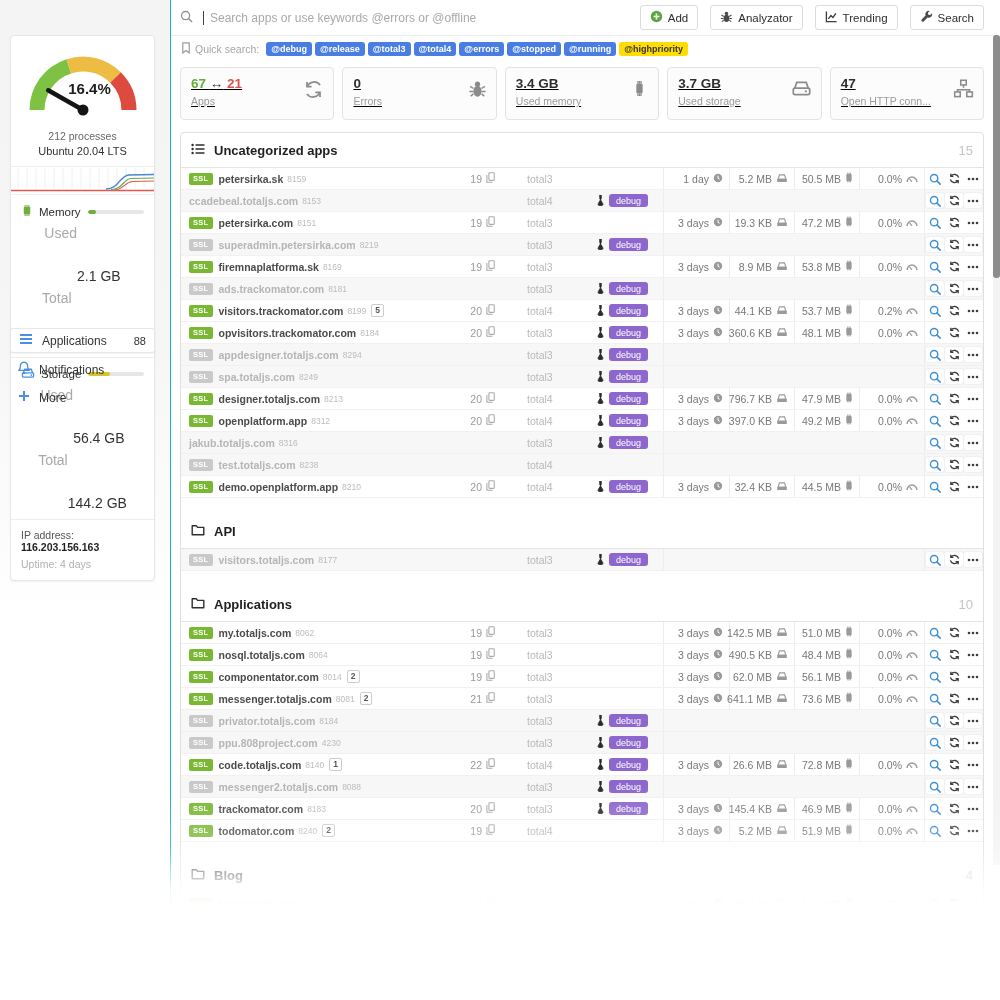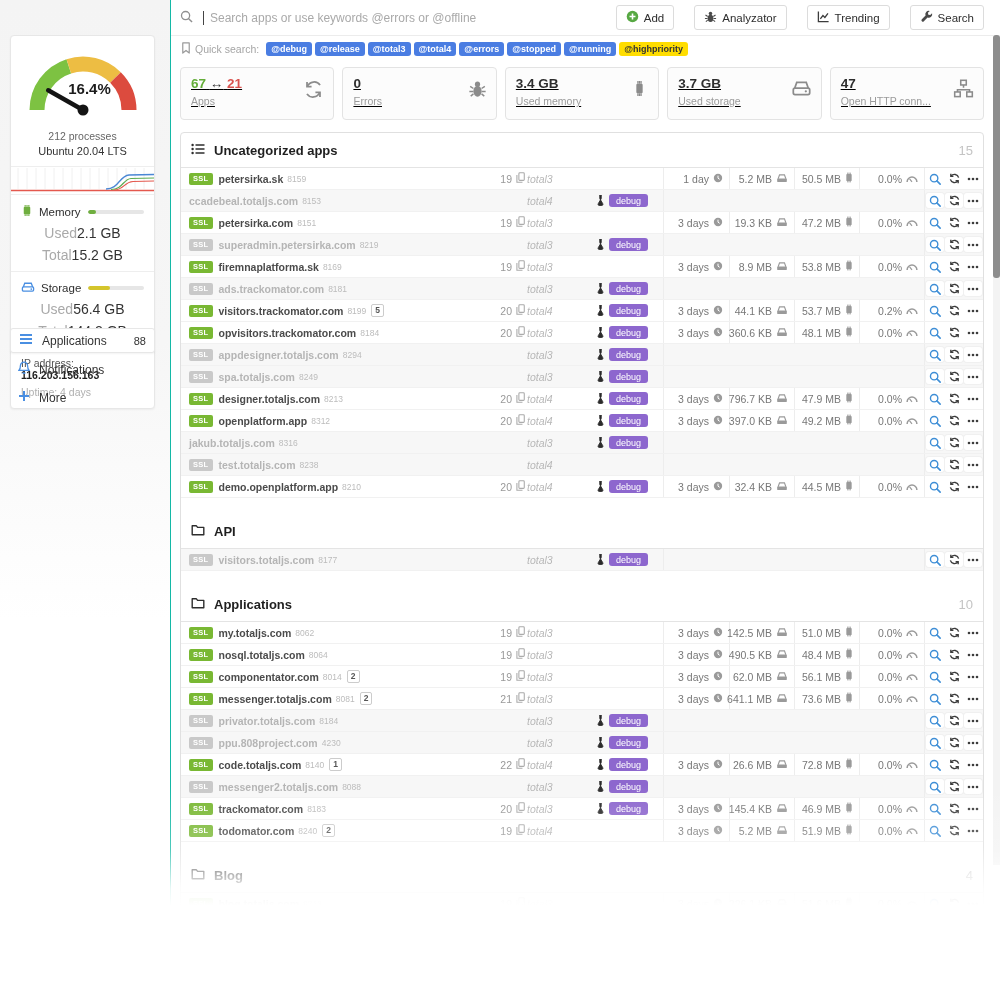--- a/index.html
+++ b/index.html
@@ -7,21 +7,21 @@
   .page{position:relative;width:1000px;height:1000px;background:#fff;overflow:hidden;}
   .side-bg{position:absolute;left:0;top:0;width:170px;height:620px;
     background:linear-gradient(180deg,#f4f4f4 0%,#f6f6f6 55%,rgba(246,246,246,0) 100%);}
   .main{position:absolute;left:170px;top:0;width:830px;min-height:920px;background:#fff;
     border-left:1px solid #14b8a6;box-sizing:border-box;}
   
   .topbar{height:35px;display:flex;align-items:center;padding:0 16px 0 9px;border-bottom:1px solid #ececec;}
   .search{display:flex;align-items:center;gap:6px;flex:1;}
   .caret{width:1px;height:14px;background:#444;margin-left:4px;}
   .search-ph{color:#a9a9a9;font-size:12px;}
-  .tb-buttons{display:flex;gap:20px;}
+  .tb-buttons{display:flex;gap:12px;}
   .tb-btn{display:inline-flex;align-items:center;gap:5px;height:23px;padding:0 9px;border:1px solid #dcdcdc;
     border-radius:3px;background:#fff;font-size:11.5px;color:#2e2e2e;cursor:pointer;}
   
   .quickbar{height:26px;display:flex;align-items:center;gap:4px;padding:0 16px 0 10px;}
   .qs-label{font-size:10.5px;color:#a5a5a5;margin-right:3px;}
   .tag{font-size:9px;font-weight:bold;color:#fff;background:#4a7de2;border-radius:3px;padding:2px 5px;cursor:pointer;}
   .tag.yellow{background:#ffdd00;color:#333;}
   
   .statsrow{display:flex;gap:8px;padding:5px 16px 10px 9px;}
   .stat{position:relative;flex:1;height:35px;border:1px solid #e3e3e3;border-radius:4px;background:#fcfcfc;padding:8px 10px;text-decoration:underline;}
@@ -40,21 +40,21 @@
   .row.inactive{background:#f7f7f7;}
   .cell-name{flex:1;display:flex;align-items:center;padding-left:8px;min-width:0;}
   .ssl{font-size:7.5px;font-weight:bold;color:#fff;background:#79b833;border-radius:2px;padding:2px 4px;margin-right:6px;letter-spacing:.3px;line-height:8px;}
   .ssl.gray{background:#c9c9c9;}
   .app-name{font-weight:bold;color:#4b4b4b;font-size:10.5px;white-space:nowrap;cursor:pointer;}
   .row.inactive .app-name{color:#b5b5b5;}
   .app-port{font-size:8.5px;color:#bcbcbc;margin-left:4px;}
   .extra{font-size:8.5px;font-weight:bold;color:#555;border:1px solid #ccc;border-radius:2px;background:#fff;padding:0 3px;margin-left:5px;line-height:11px;}
   .spacer{flex:1;}
   .threads{width:70px;display:flex;justify-content:flex-end;align-items:center;gap:4px;color:#999;white-space:nowrap;}
-  .total{width:64px;padding-left:2px;font-style:italic;color:#b8b8b8;}
+  .total{width:64px;padding-left:20px;color:#b8b8b8;margin-left:12px;}
   .flaskcol{width:18px;display:flex;justify-content:center;align-items:center;}
   .tagcol{width:54px;display:flex;align-items:center;}
   .debug{font-size:9px;color:#fff;background:#8d67ce;border-radius:3px;padding:1.5px 7px;line-height:10px;}
   .cell-metrics{width:260px;display:flex;border-left:1px solid #ededed;}
   .m{width:65px;display:flex;align-items:center;justify-content:flex-end;gap:4px;padding-right:6px;box-sizing:border-box;color:#777;white-space:nowrap;}
   .m + .m{border-left:1px solid #ededed;}
   .cell-actions{width:58px;border-left:1px solid #ededed;display:flex;align-items:center;justify-content:space-evenly;}
   .abtn{display:inline-flex;align-items:center;justify-content:center;width:17px;height:14px;cursor:pointer;}
   .row.inactive .abtn{background:#fff;border-radius:3px;width:18px;height:15px;box-shadow:0 0 0 1px #f0f0f0;}
   
@@ -63,21 +63,21 @@
   .gauge-wrap{position:relative;height:80px;padding-top:10px;text-align:center;}
   .gauge-pct{position:absolute;left:14px;right:0;top:44px;text-align:center;font-size:15px;font-weight:bold;color:#1c1c1c;}
   .proc{text-align:center;font-size:10.5px;color:#666;margin-top:4px;}
   .os{text-align:center;font-size:11px;color:#333;margin-top:3px;padding-bottom:9px;}
   .spark{display:block;border-top:1px solid #eee;}
   .sideblock{padding:9px 10px 8px;border-top:1px solid #eee;}
   .sb-head{display:flex;align-items:center;gap:6px;font-size:11.5px;font-weight:normal;color:#2e2e2e;}
   .sb-bar{margin-left:auto;width:56px;height:4px;border-radius:2px;background:#e6e6e6;position:relative;overflow:hidden;}
   .sb-fill{position:absolute;left:0;top:0;bottom:0;border-radius:2px;}
   .sb-row{display:flex;justify-content:center;font-size:14px;color:#a9a9a9;margin-top:6px;}
-  .sb-val{color:#333;}
+  .sb-val{color:#333;margin-top:43px;}
   .ipblock{padding:9px 10px 10px;border-top:1px solid #eee;font-size:10.5px;color:#555;}
   .ip-val{font-weight:bold;color:#1f1f1f;}
   .uptime{color:#b0b0b0;margin-top:5px;}
   .nav{position:absolute;left:10px;top:328px;width:145px;}
   .nav-item{display:flex;align-items:center;gap:9px;height:23px;padding:0 8px;font-size:12px;color:#333;margin-bottom:5px;cursor:pointer;}
   .nav-item.selected{background:#fff;border:1px solid #e7e7e7;border-radius:3px;box-shadow:0 1px 2px rgba(0,0,0,.05);}
   .nav-count{margin-left:auto;font-size:11px;color:#333;}
   
   .sbar-track{position:absolute;right:0;top:35px;width:7px;height:830px;background:#f3f3f3;}
   .sbar-thumb{position:absolute;right:0;top:35px;width:7px;height:243px;background:#8d8d8d;border-radius:3px;}

